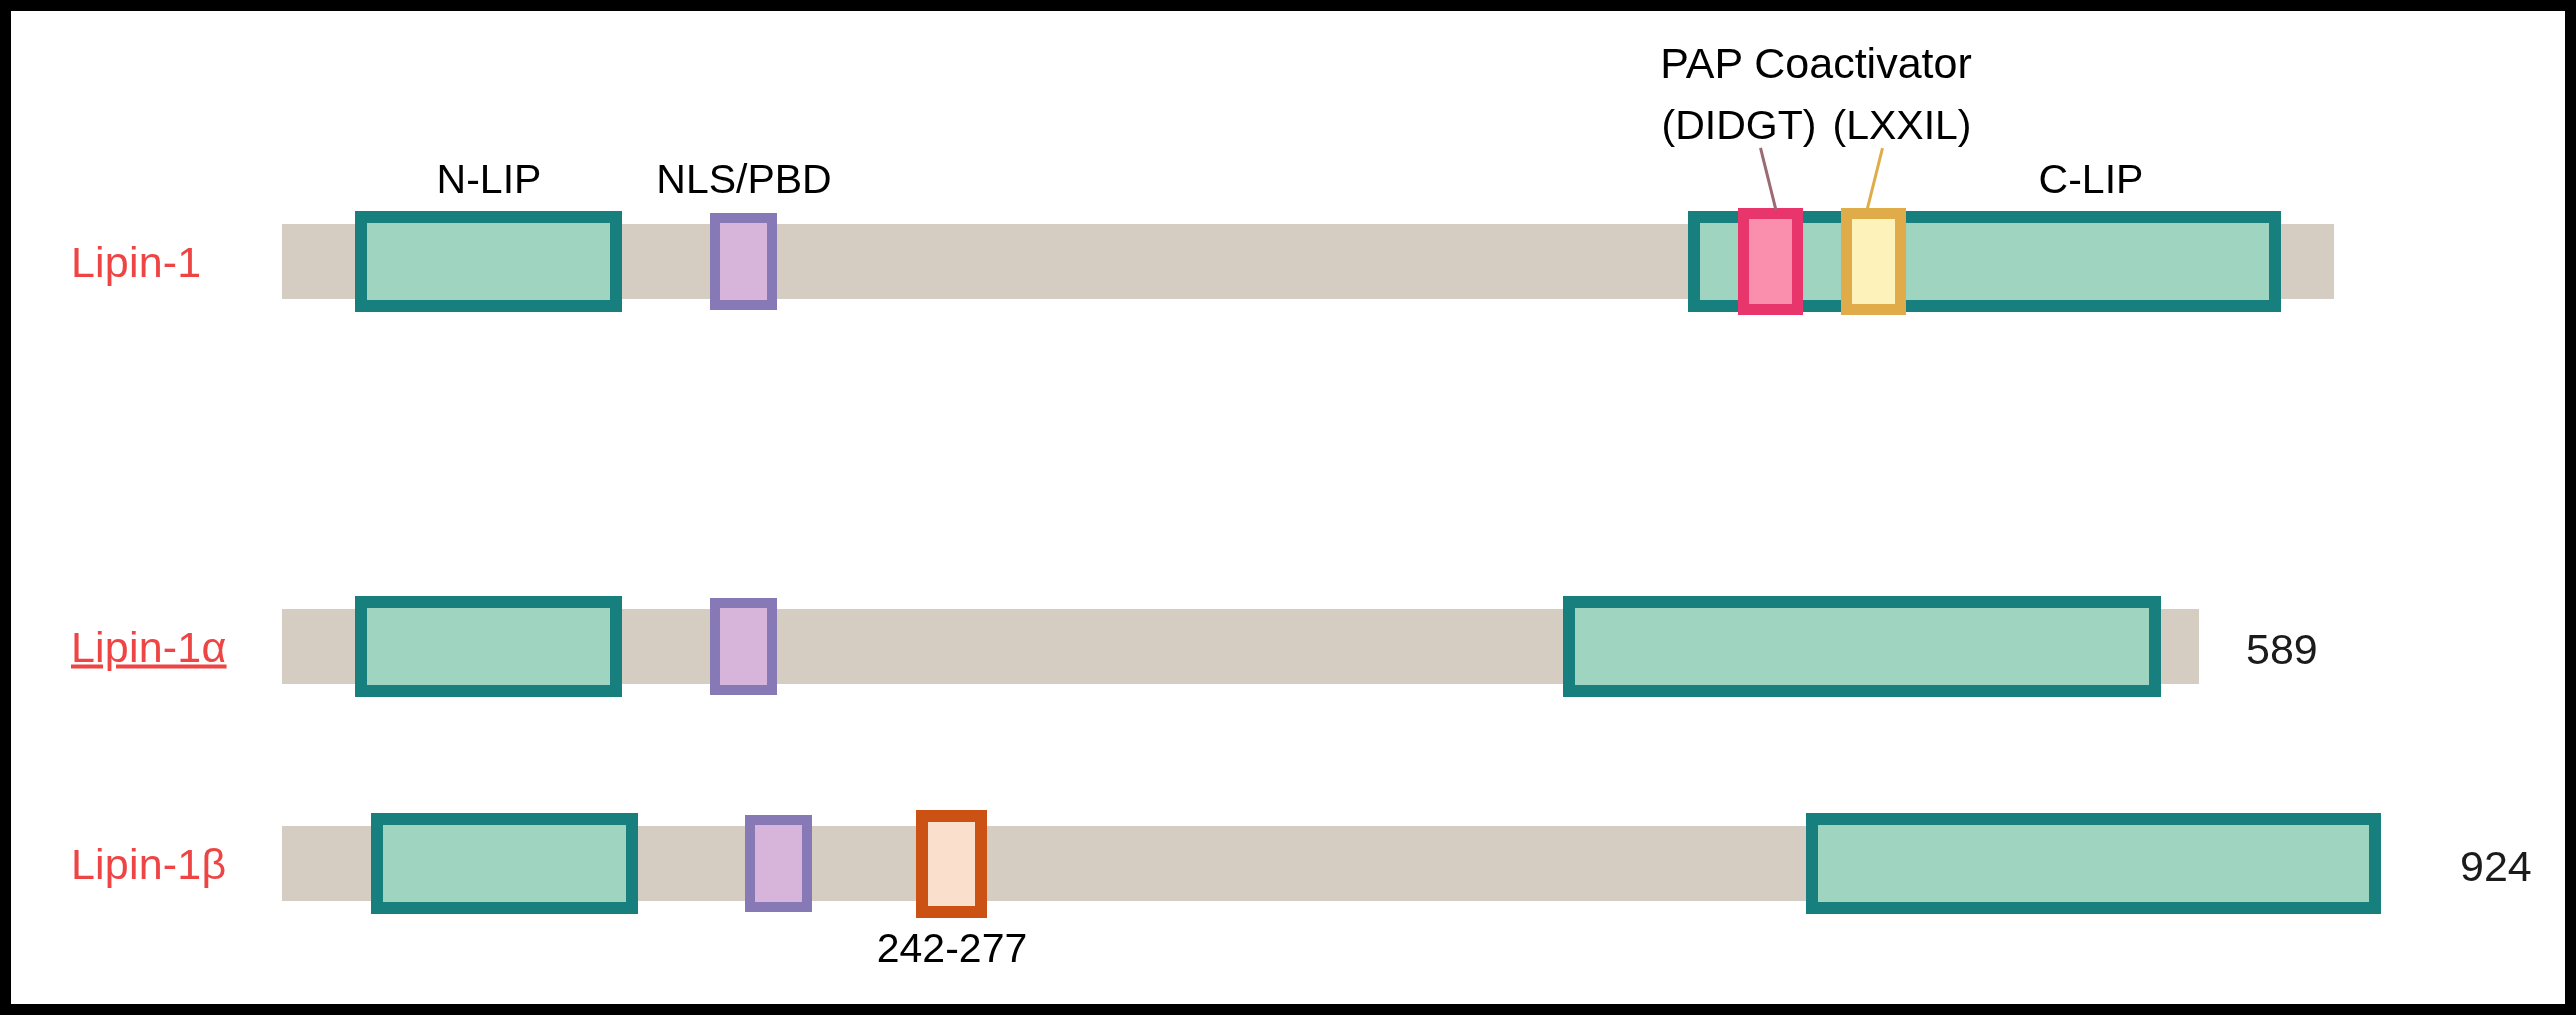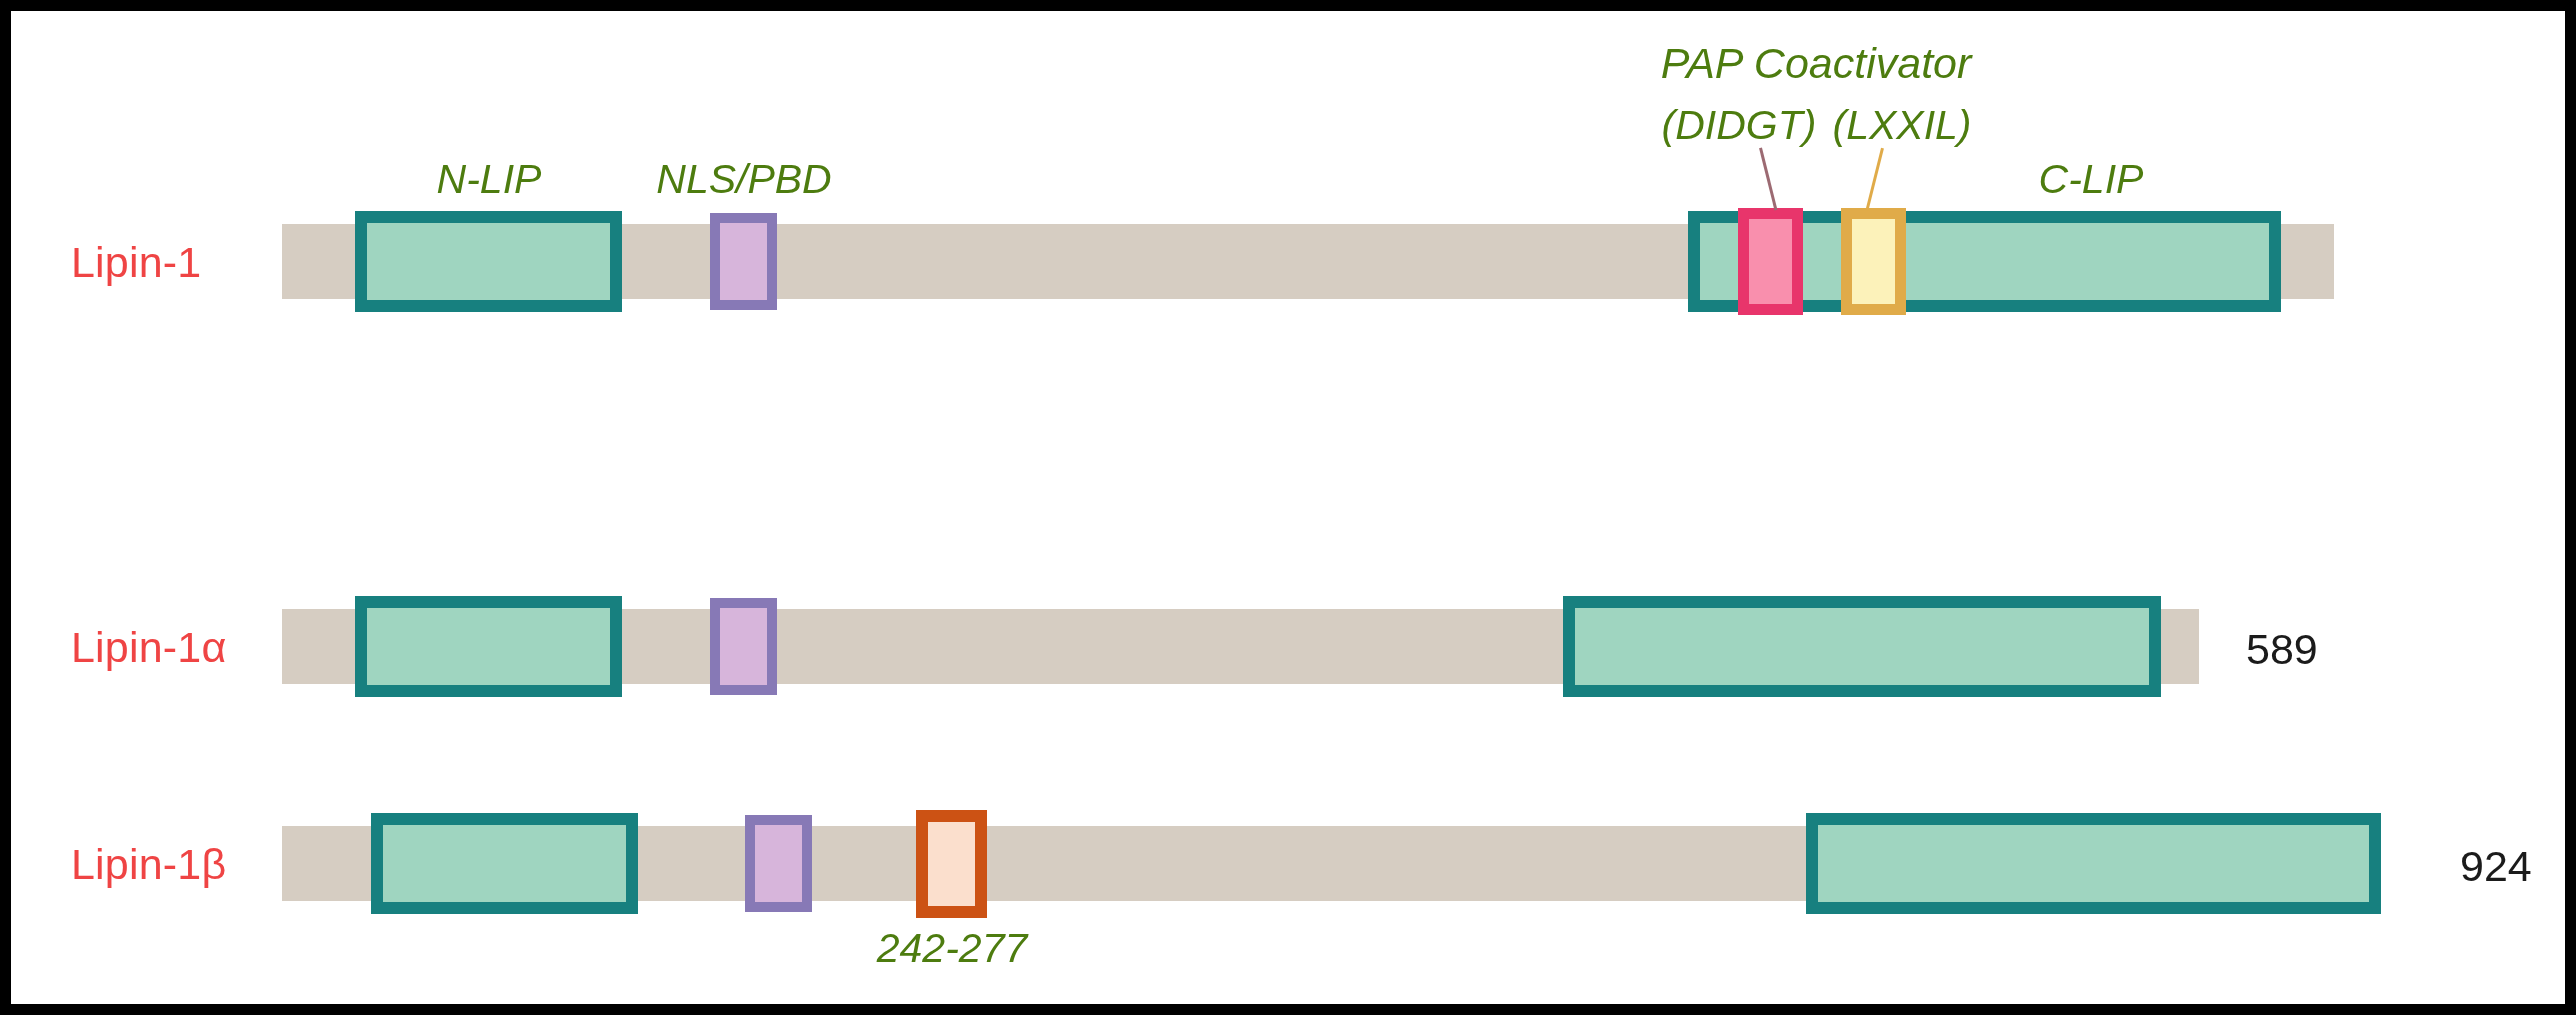--- a/index.html
+++ b/index.html
@@ -16,22 +16,22 @@
 
   
   .dom{position:absolute;box-sizing:border-box;}
   .dom-teal  {border:12px solid #17807f;background:#9fd5c0;}
   .dom-purple{border:10.3px solid #8779b6;background:#d7b5db;}
   .dom-pink  {border:11.2px solid #e8356b;background:#f98fad;}
   .dom-gold  {border:11.2px solid #e0ab49;background:#fcf2ba;}
   .dom-orange{border:12px solid #cc5214;background:#fbdfcd;}
 
   
-  .anno{position:absolute;font-size:41px;color:#4d7c0f;white-space:nowrap;
-        text-align:center;transform:translateX(-50%);font-style:italic;}
+  .anno{position:absolute;font-size:41px;color:#000000;white-space:nowrap;
+        text-align:center;transform:translateX(-50%);}
   .anno.big{font-size:43px;}
   .endnum{position:absolute;font-size:43px;color:#1b1b1b;white-space:nowrap;
           transform:translateY(-50%);}
   .leader{position:absolute;transform-origin:top center;}
 </style>
 </head>
 <body>
 
 <div id="figure">
   <div class="canvas">
@@ -60,21 +60,21 @@
       <div class="leader" style="left:1870px;top:137px;height:64px;
            background:#e0ab49;width:2.8px;transform:rotate(14deg);"></div>
 
       <div class="anno big" style="left:1805px;top:28px;">PAP Coactivator</div>
       <div class="anno" style="left:1728px;top:91px;">(DIDGT)</div>
       <div class="anno" style="left:1891px;top:91px;">(LXXIL)</div>
     </div>
 
     <div class="row" style="top:0;">
 
-      <div class="rowlabel" style="left:60px;top:636px;">Lipin-1α</div>
+      <div class="rowlabel" style="left:60px;top:636px;text-decoration:underline;">Lipin-1α</div>
 
       <div class="bar" style="left:271px;top:598px;width:1917px;height:75px;"></div>
 
       <div class="dom dom-teal" style="left:344px;top:585px;width:267px;height:101px;"></div>
 
       <div class="dom dom-purple" style="left:699px;top:587px;width:67px;height:97px;"></div>
 
       <div class="dom dom-teal" style="left:1552px;top:585px;width:598px;height:101px;"></div>
 
       <div class="endnum" style="left:2235px;top:638px;">589</div>

